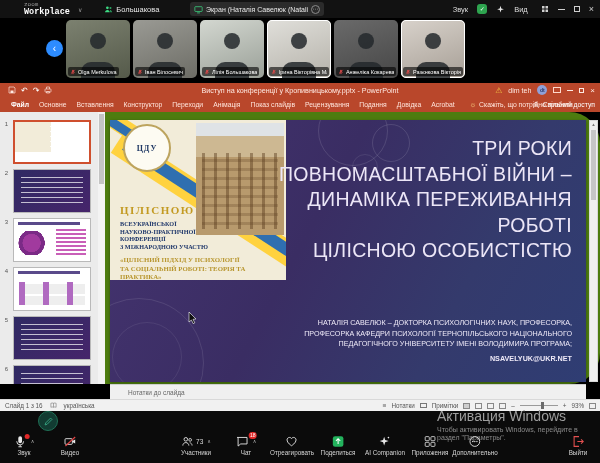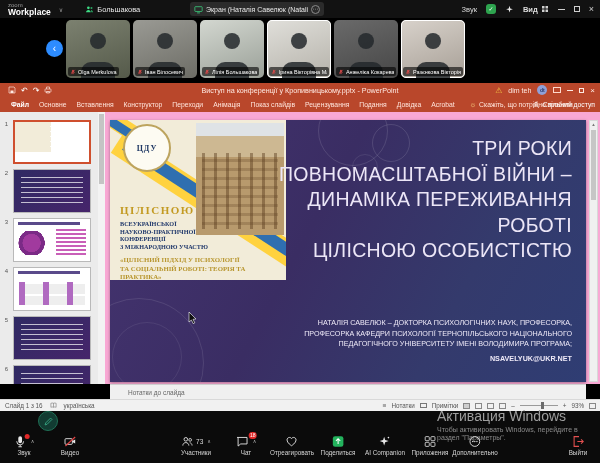--- a/index.html
+++ b/index.html
@@ -3,34 +3,34 @@
 <meta charset="utf-8">
 <style>
   html,body{margin:0;padding:0;background:#000;}
   .app{position:relative;width:600px;height:463px;background:#000;overflow:hidden;
        font-family:"Liberation Sans",sans-serif;-webkit-font-smoothing:antialiased;}
   .app *{box-sizing:border-box;}
 
   
   .ztop{position:absolute;left:0;top:0;width:600px;height:18px;background:#121212;
         display:flex;align-items:center;color:#ddd;}
-  .brand{margin-left:8px;line-height:1;}
+  .brand{margin-left:24px;line-height:1;font-family:Liberation Mono, monospace;}
   .brand .b1{font-size:6px;color:#9a9a9a;}
   .brand .b2{font-size:8.5px;color:#fff;font-weight:bold;}
   .chev{font-size:6px;color:#9a9a9a;margin-left:8px;}
   .mtab{display:flex;align-items:center;gap:3px;margin-left:22px;font-size:7.5px;color:#e8e8e8;}
   .pill{position:absolute;left:190px;top:2px;height:14px;background:#2b2b2b;border-radius:3px;
         display:flex;align-items:center;gap:3px;padding:0 4px;font-size:7px;color:#e8e8e8;white-space:nowrap;}
   .pill-more{width:9px;height:9px;border:1px solid #8a8a8a;border-radius:50%;color:#bbb;
         font-size:6px;line-height:7px;text-align:center;}
   .zright{position:absolute;right:6px;top:0;height:18px;display:flex;align-items:center;gap:9px;}
   .zright .txt{font-size:7.5px;color:#ddd;}
   .shield{width:10px;height:10px;border-radius:3px;background:#2ea44f;color:#fff;font-size:6px;
         line-height:10px;text-align:center;}
-  .viewbtn{display:flex;align-items:center;gap:3px;font-size:7.5px;color:#ddd;font-weight:bold;}
+  .viewbtn{display:flex;align-items:center;gap:13px;font-size:7.5px;color:#ddd;}
   .wc{color:#cfcfcf;font-size:9px;line-height:18px;}
   .wc.minb{width:7px;height:1px;background:#cfcfcf;display:inline-block;}
   .wc.maxb{width:6px;height:6px;border:1px solid #cfcfcf;display:inline-block;}
 
   
   .strip{position:absolute;left:0;top:18px;width:600px;height:65px;background:#000;}
   .navprev{position:absolute;left:46px;top:22px;width:17px;height:17px;border-radius:50%;
         background:#2d8cff;color:#fff;border:none;font-size:10px;line-height:15px;padding:0;cursor:pointer;}
   .tiles{position:absolute;left:66px;top:2px;display:flex;gap:3px;}
   .tile{position:relative;width:64px;height:58px;border-radius:5px;overflow:hidden;}
@@ -67,21 +67,21 @@
 
   .pp-ribbon{position:absolute;left:0;top:97px;width:600px;height:15px;background:#b9472b;
         display:flex;align-items:center;color:#ffe4db;}
   .tabs{display:flex;align-items:center;margin-left:6px;}
   .tab{font-size:6.8px;padding:0 5px;white-space:nowrap;color:#ffe4db;}
   .tab.filetab{color:#fff;font-weight:bold;}
   .tellme{display:flex;align-items:center;gap:3px;margin-left:10px;font-size:6.8px;color:#ffe4db;white-space:nowrap;}
   .bulb{color:#ffe08a;font-size:7px;}
   .ppshare{position:absolute;right:5px;display:flex;align-items:center;gap:3px;font-size:6.8px;color:#fff;}
 
-  .pp-work{position:absolute;left:0;top:112px;width:600px;height:272px;background:#f9a8d4;}
+  .pp-work{position:absolute;left:0;top:112px;width:600px;height:272px;background:#4d7c0f;border-radius:31px;}
   .thumbpanel{position:absolute;left:0;top:0;width:105px;height:272px;background:#ebebeb;overflow:hidden;}
   .trow{display:flex;align-items:flex-start;margin:0 0 5px 0;}
   .tnum{width:13px;font-size:6px;color:#555;text-align:center;padding-top:1px;}
   .th{width:78px;height:44px;background:#fff;border:1px solid #b9b9b9;position:relative;overflow:hidden;}
   .th.sel{border:2px solid #cf4f2e;}
   .th-lines{position:absolute;left:7px;right:7px;top:7px;bottom:6px;
         background:repeating-linear-gradient(to bottom,rgba(255,255,255,.7) 0 1px,transparent 1px 5px);}
   .th-purple{background:linear-gradient(140deg,#2f2a63,#46256b);}
   .th1-left{position:absolute;left:0;top:0;width:36px;height:30px;background:#f2ecd9;}
   .th1-right{position:absolute;right:3px;top:4px;width:36px;height:22px;

